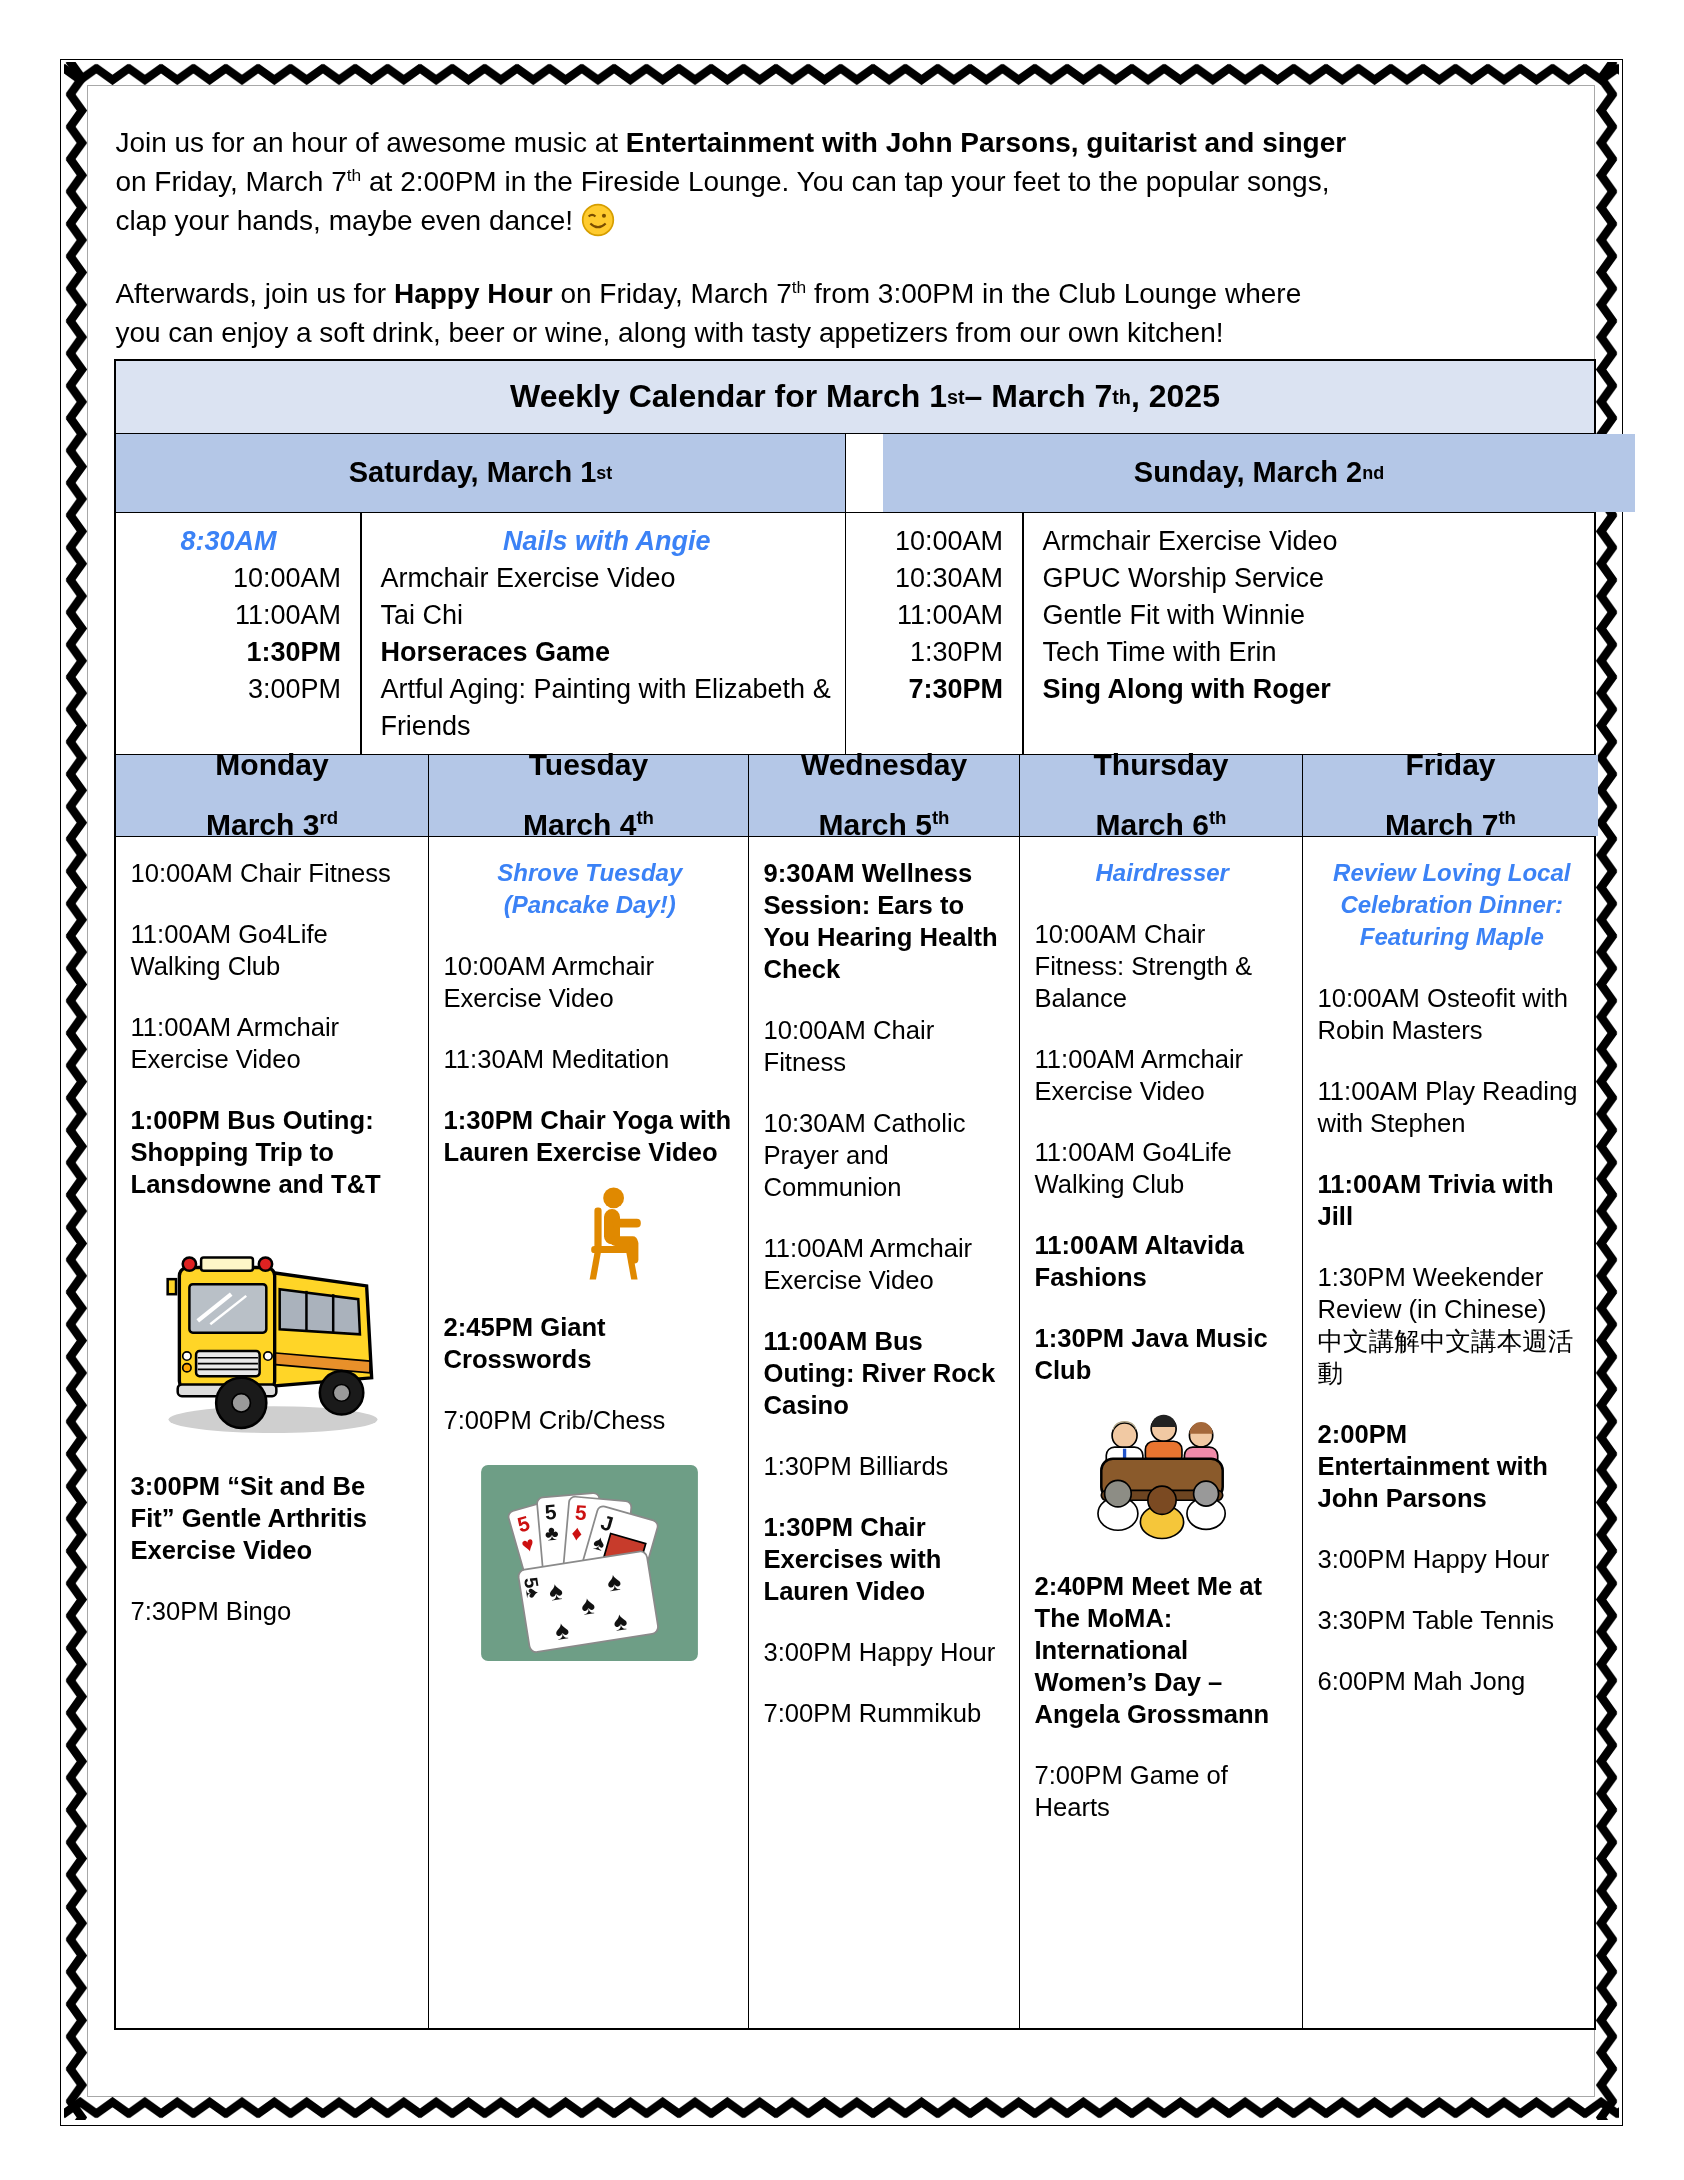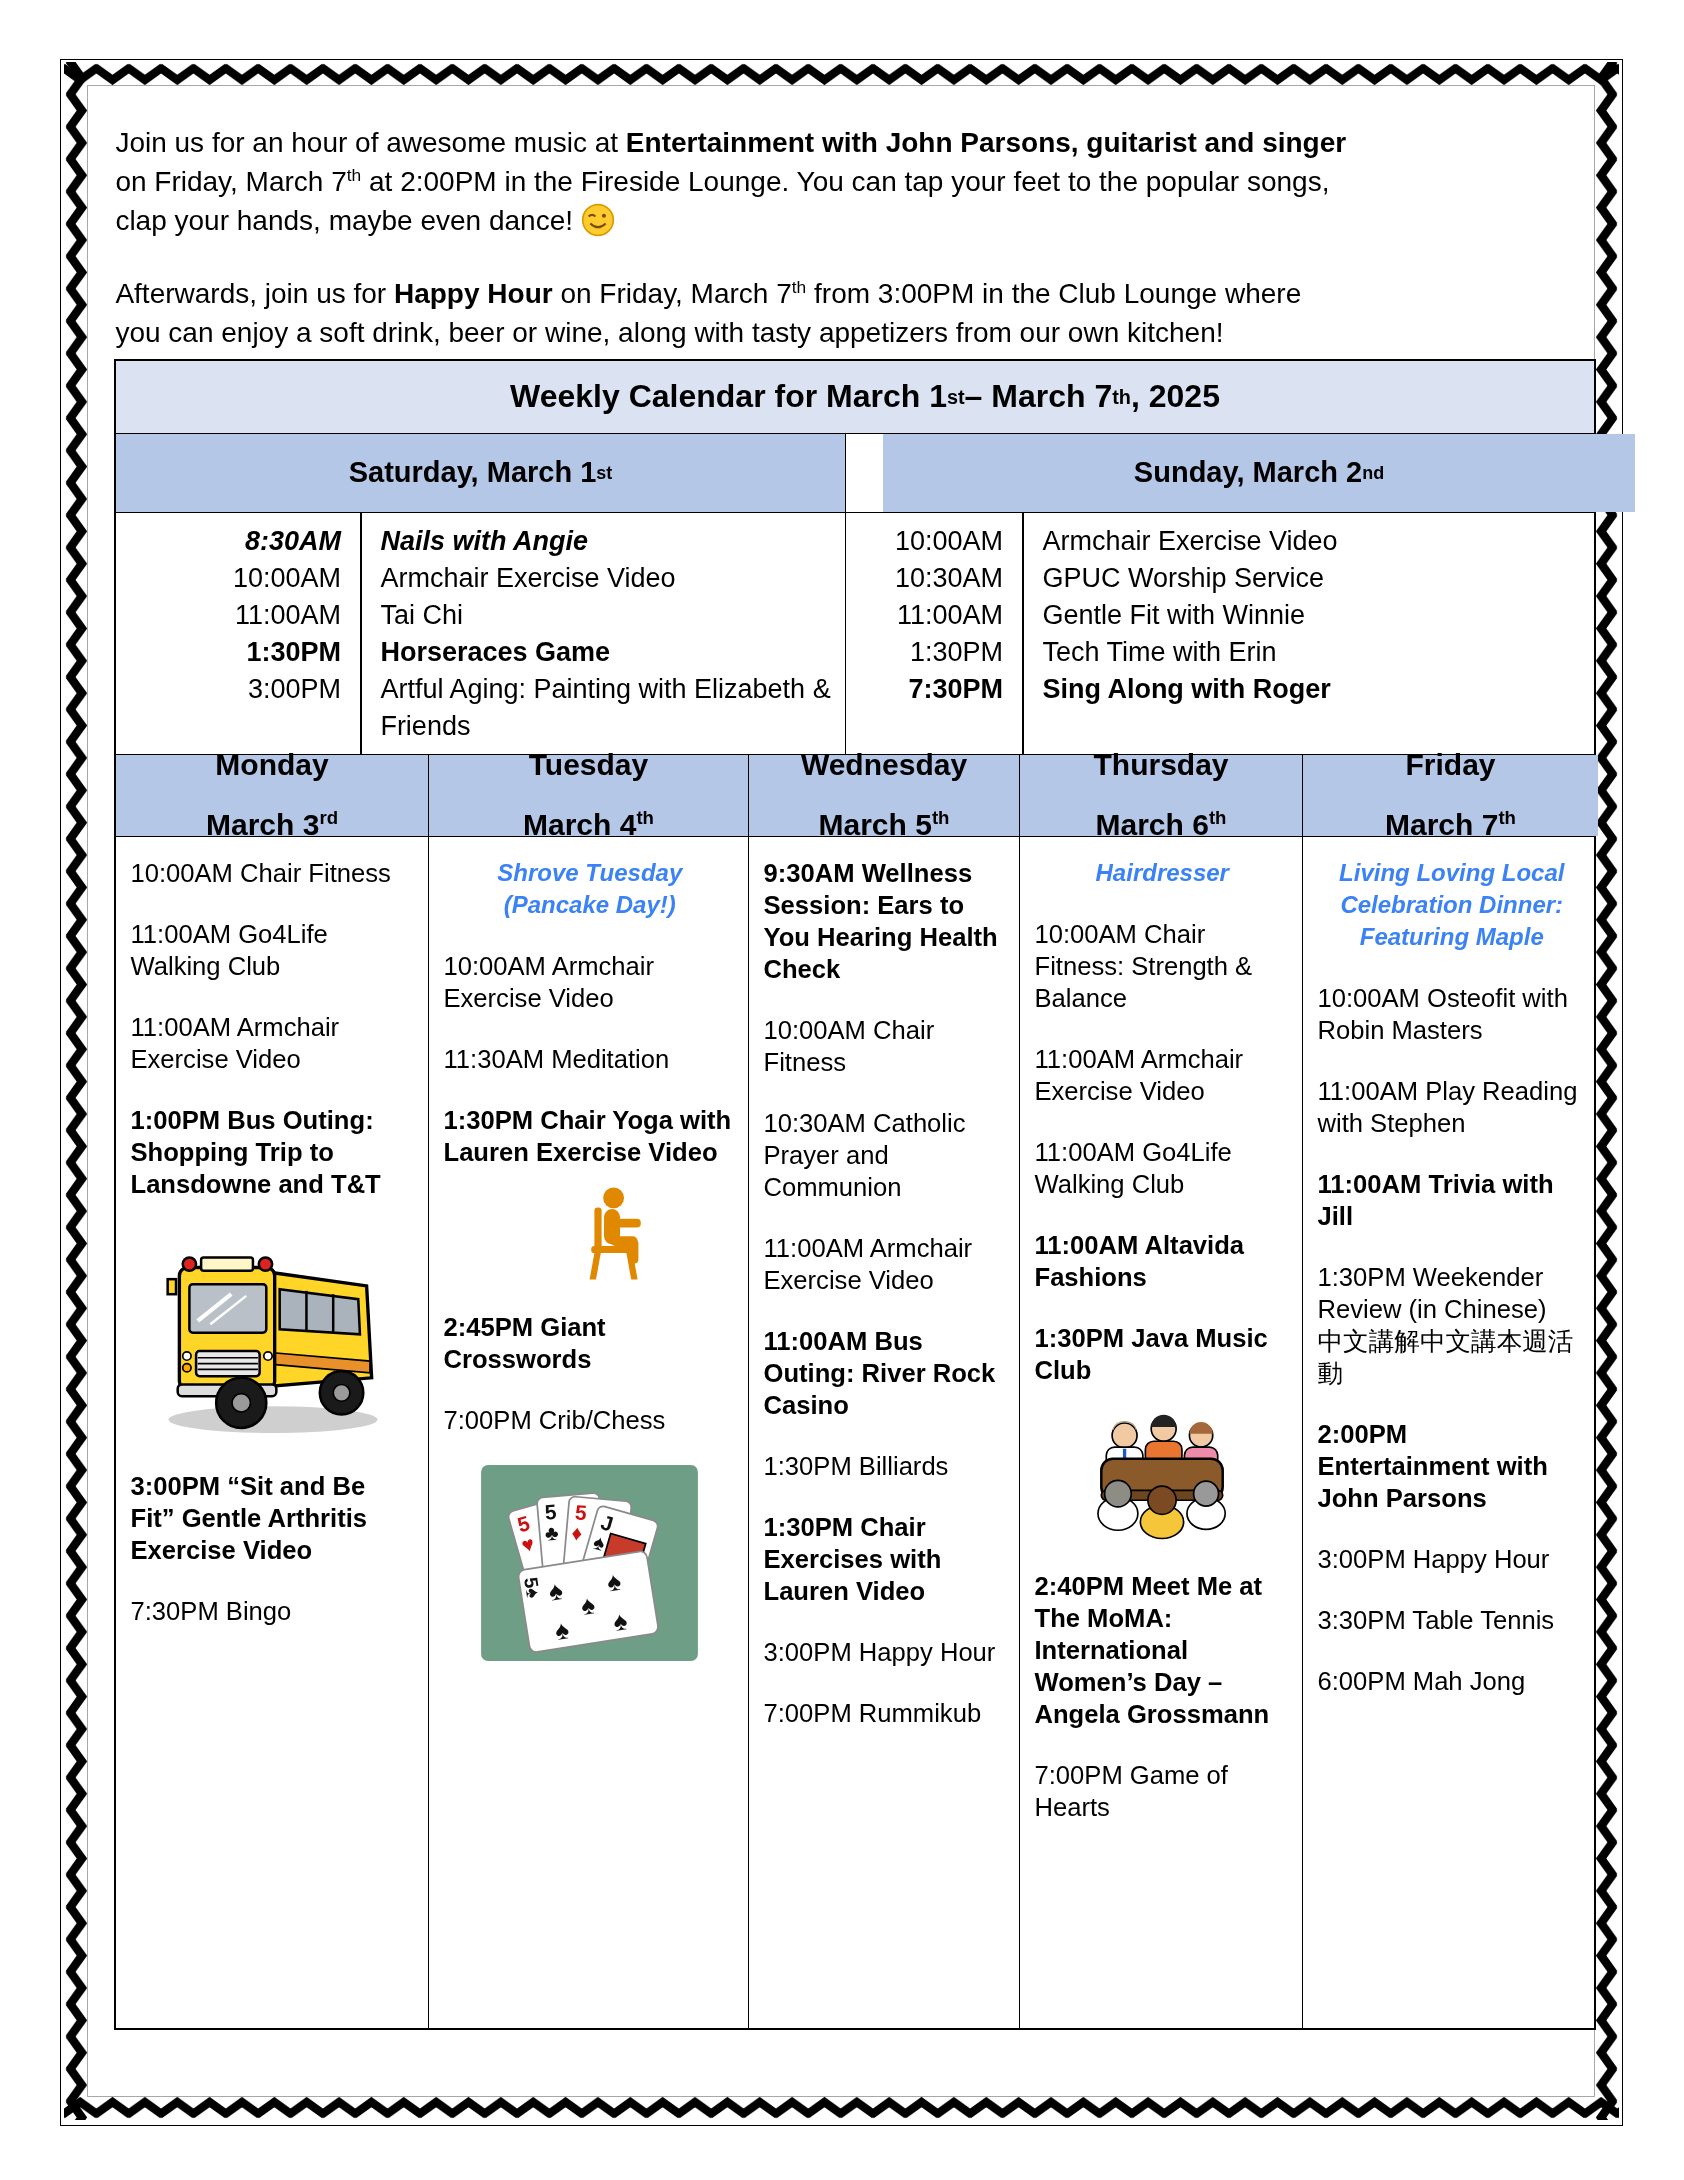--- a/index.html
+++ b/index.html
@@ -37,21 +37,21 @@
   .we-cell{position:relative;box-sizing:border-box;overflow:hidden;}
   .we-cell.first{border-right:1.7px solid #000;}
   .we-divider{position:absolute;top:0;bottom:0;width:1.7px;background:#000;}
   .dv-sat{left:244px;} .dv-sun{left:176px;}
   .we-grid{display:grid;padding-top:10.2px;}
   .we-grid.sat{grid-template-columns:244px 1fr;}
   .we-grid.sun{grid-template-columns:176px 1fr;}
   .we-time{text-align:right;padding-right:19px;font-size:27px;line-height:37px;box-sizing:border-box;}
   .we-act{padding-left:20.4px;padding-right:12px;font-size:27px;line-height:37px;}
   .bold{font-weight:bold;}
-  .red{color:#000000;font-weight:bold;font-style:italic;}
+  .red{color:#3b82f6;font-weight:bold;font-style:italic;text-align:center;}
 
   .wd-hdr{display:grid;grid-template-columns:313px 320px 271px 283px 295px;border-top:1.7px solid #000;}
   .wd-hdr-cell{background:#b4c7e7;height:81px;display:flex;flex-direction:column;align-items:center;
                justify-content:center;font-size:30px;font-weight:bold;line-height:36px;box-sizing:border-box;gap:24px;}
   .wd-hdr-cell:not(:last-child){border-right:1.7px solid #000;}
 
   .wd-body{display:grid;grid-template-columns:313px 320px 271px 283px 295px;border-top:1.7px solid #000;height:1191px;}
   .wd-cell{box-sizing:border-box;overflow:hidden;padding:20.4px 12px 0 14.5px;}
   .wd-cell:not(:last-child){border-right:1.7px solid #000;}
   .entry{font-size:25.6px;line-height:32px;margin:0 0 29px 0;white-space:pre-wrap;}
@@ -332,21 +332,21 @@
               <circle cx="95" cy="116" r="17" fill="#7b4a22" stroke="#000" stroke-width="2"></circle>
               <ellipse cx="148" cy="132" rx="23" ry="19" fill="#fff" stroke="#000" stroke-width="2"></ellipse>
               <circle cx="148" cy="108" r="15" fill="#999999" stroke="#000" stroke-width="2"></circle>
             </svg>
           </div>
           <p class="entry b">2:40PM Meet Me at The MoMA: International Women’s Day – Angela Grossmann</p>
           <p class="entry">7:00PM Game of Hearts</p>
         </div>
 
         <div class="wd-cell">
-          <p class="note">Living Loving Local Celebration Dinner: Featuring Maple</p>
+          <p class="note">Review Loving Local Celebration Dinner: Featuring Maple</p>
           <p class="entry">10:00AM Osteofit with Robin Masters</p>
           <p class="entry">11:00AM Play Reading with Stephen</p>
           <p class="entry b">11:00AM Trivia with Jill</p>
           <p class="entry">1:30PM Weekender Review (in Chinese)
 中文講解中文講本週活動</p>
           <p class="entry b">2:00PM Entertainment with John Parsons</p>
           <p class="entry">3:00PM Happy Hour</p>
           <p class="entry">3:30PM Table Tennis</p>
           <p class="entry">6:00PM Mah Jong</p>
         </div>

